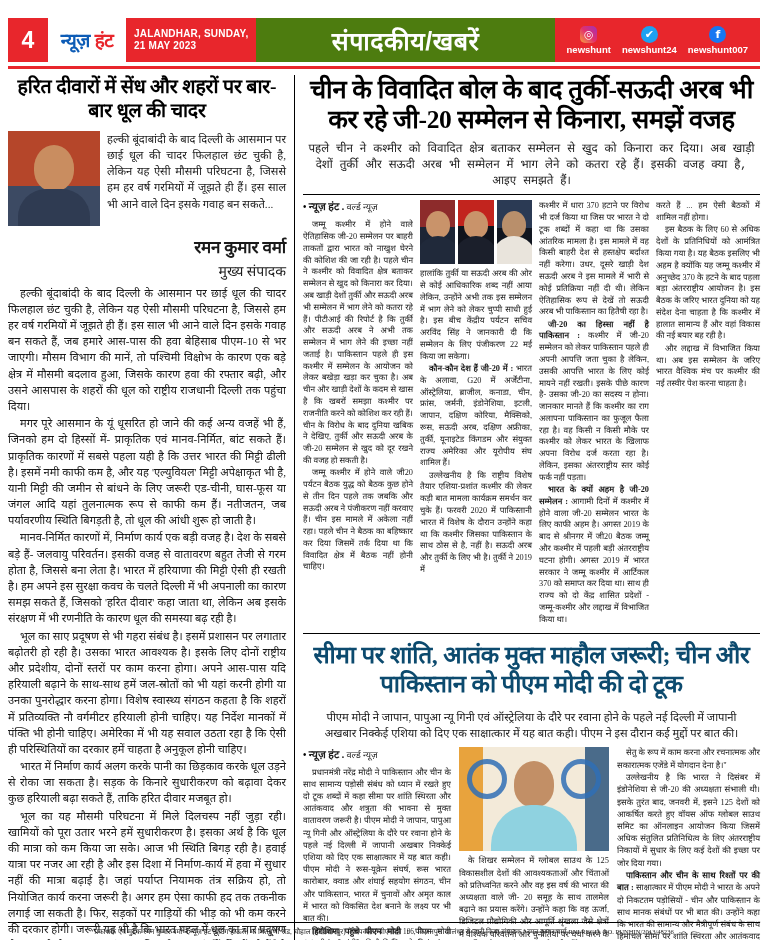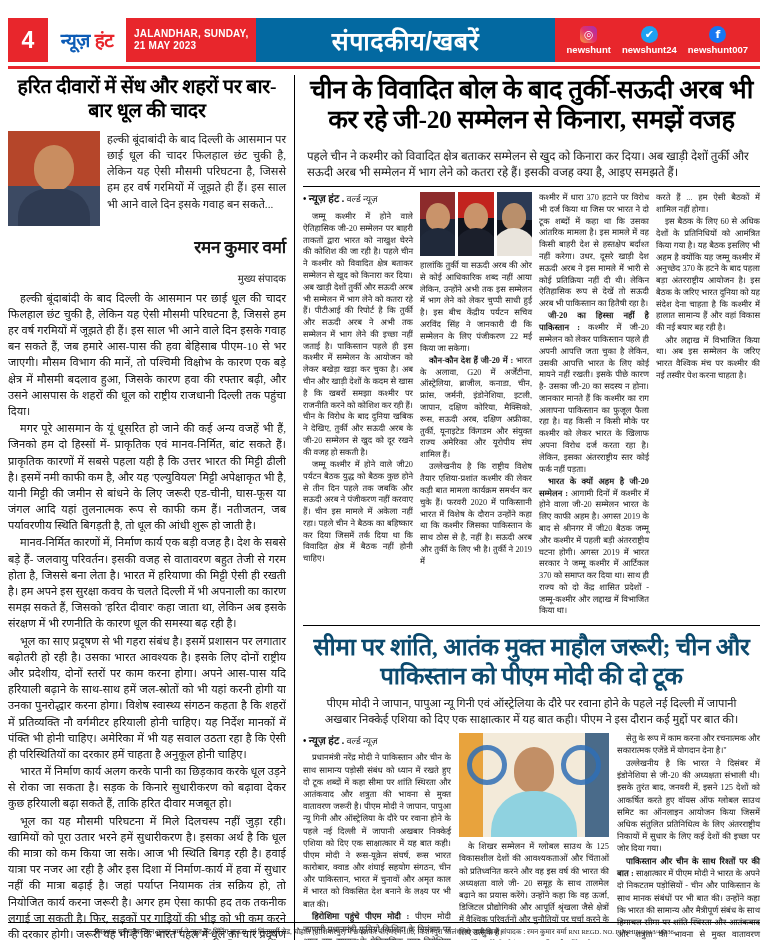--- a/index.html
+++ b/index.html
@@ -28,21 +28,21 @@
     font-size:19px; color:#e8262c; letter-spacing:-.5px; white-space:nowrap;
   }
   .logo-text .blue { color:#0d5cb6; }
   .dateblock {
     background:#e8262c; color:#fff; display:flex; flex-direction:column;
     justify-content:center; padding:8px 8px; flex:0 0 auto;
     font-family:"Liberation Sans", sans-serif;
     font-size:10px; font-weight:bold; line-height:1.25; letter-spacing:.2px;
   }
   .section-bar {
-    background:#0369a1; color:#fff; flex:1 1 auto;
+    background:#4d7c0f; color:#fff; flex:1 1 auto;
     display:flex; align-items:center; justify-content:center;
     font-family:"Liberation Sans", sans-serif;
     font-size:25px; font-weight:bold; letter-spacing:.5px;
   }
   .social-bar {
     background:#e8262c; display:flex; align-items:center;
     gap:11px; padding:0 12px;
   }
   .social-item { display:flex; flex-direction:column; align-items:center; gap:1px; }
   .social-glyph {
@@ -87,32 +87,32 @@
     content:""; position:absolute; left:10px; top:58px; width:72px; height:40px;
     background:#2f3b52; border-radius:28px 28px 0 0;
   }
   .ed-lead {
     flex:1 1 auto; font-size:11.2px; line-height:1.45; text-align:justify;
   }
   .ed-author {
     text-align:right; font-weight:bold; font-size:17px;
     margin-top:9px; letter-spacing:-.2px;
   }
-  .ed-role { text-align:right; font-size:10px; margin-top:13px; }
+  .ed-role { text-align:right; font-size:14px; margin-top:3px; }
   .ed-body { margin-top:5px; font-size:11.1px; line-height:1.46; text-align:justify; }
   .ed-body p { text-indent:12px; margin-bottom:1px; }
 
   
   .main-head {
     font-weight:bold; font-size:25.5px; line-height:1.2;
     text-align:center; letter-spacing:-.3px; color:#000;
   }
   .main-stand {
-    font-size:11.6px; line-height:1.4; text-align:left;
-    margin-top:13px; padding:0 4px;
+    font-size:11.6px; line-height:1.4; text-align:center;
+    margin-top:5px; padding:0 4px;font-family:Liberation Mono, monospace;
   }
   .rule-thin { height:1px; background:#000; margin:5px 0 5px; }
 
   
   .byline {
     font-size:9.6px; font-weight:bold; margin-bottom:4px; white-space:nowrap;
   }
   .byline .dot { color:#000; }
   .byline .nm { font-size:10.5px; }
   .byline .sec { font-weight:normal; font-size:9px; }
@@ -144,21 +144,21 @@
   .ld3::before { background:#b98f6b; }
   .ld3::after { background:#e9e4dc; }
 
   
   .sec-rule { height:1.5px; background:#000; margin:7px 0 7px; }
   .head2 {
     font-weight:bold; font-size:24px; line-height:1.2;
     text-align:center; letter-spacing:-.3px; color:#0c4a6e;
   }
   .stand2 {
-    font-size:11.2px; line-height:1.4; text-align:center; margin-top:5px; padding:0 10px;
+    font-size:11.2px; line-height:1.4; text-align:center; margin-top:11px; padding:0 10px;
   }
   .b-cols { display:flex; gap:8px; margin-top:6px; }
   .b-cols > .bc { font-size:8.4px; line-height:1.45; text-align:justify; }
   .b-cols > .bc p { text-indent:9px; margin-bottom:.5px; }
   .bc1 { width:148px; flex:0 0 148px; }
   .bc2 { width:150px; flex:0 0 150px; }
   .bc3 { flex:1 1 auto; }
   .modi-photo {
     width:100%; height:104px; margin-bottom:4px; position:relative; overflow:hidden;
     background:linear-gradient(90deg,#e8a33d 0 16%, #f3ead9 16% 84%, #4a6b8a 84% 100%);

